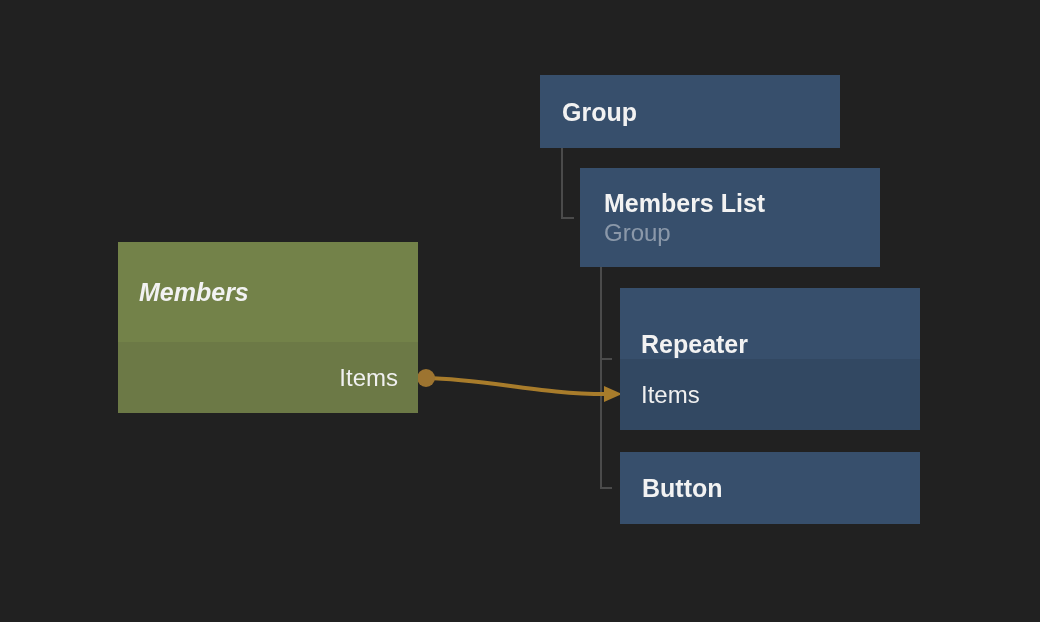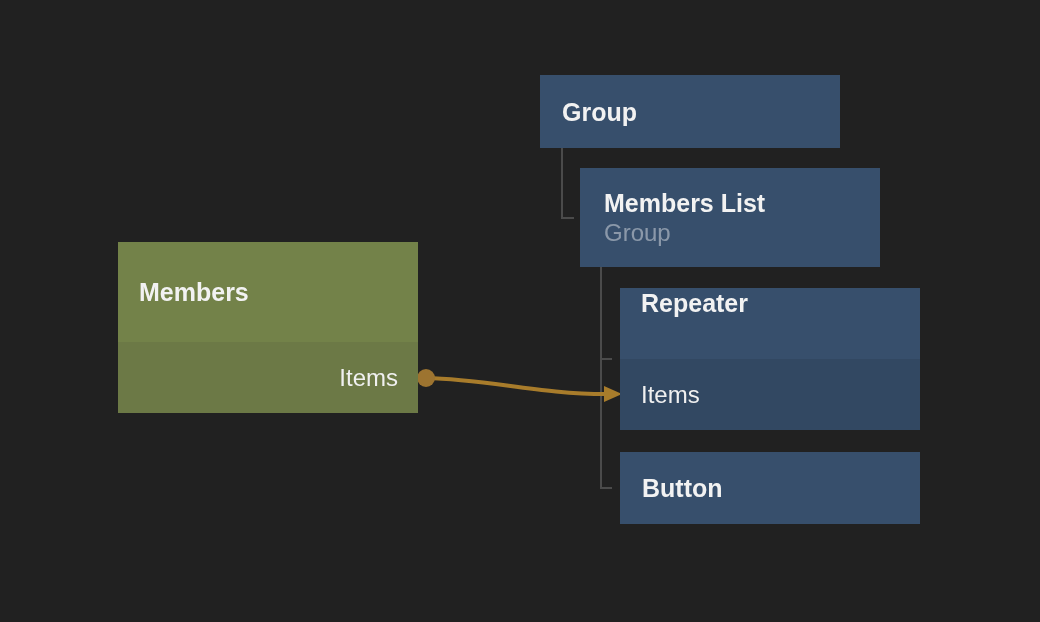--- a/index.html
+++ b/index.html
@@ -33,21 +33,21 @@
   }
   .dot { fill: #9d7430; }
   .arrow { fill: #a87c2b; }
 
   .node {
     position: absolute;
     width: 300px;
     box-sizing: border-box;
   }
   .blue  { background: #374f6c; }
-  .green { background: #738249; }
+  .green { background: #738249; font-style: italic; }
 
   .single {
     display: flex;
     align-items: center;
     padding-left: 22px;
   }
   .head {
     display: flex;
     flex-direction: column;
     justify-content: center;
@@ -81,21 +81,21 @@
     color: #f0f0f0;
     font-size: 24px;
     font-weight: 400;
     white-space: nowrap;
   }
 
   
   #node-group        { left: 540px; top: 75px;  height: 73px; }
   #node-members-list { left: 580px; top: 168px; height: 99px; padding-left: 24px; }
   #node-repeater     { left: 620px; top: 288px; height: 142px; }
-  #node-repeater .title-band { height: 71px; display: flex; align-items: flex-start; padding-left: 21px; box-sizing: border-box; }
+  #node-repeater .title-band { height: 71px; display: flex; align-items: flex-end; padding-left: 21px; box-sizing: border-box; }
   #node-repeater .port-row   { height: 71px; }
   #node-button       { left: 620px; top: 452px; height: 72px; }
   #node-members      { left: 118px; top: 242px; height: 171px; }
   #node-members .head     { height: 100px; }
   #node-members .port-row { height: 71px; }
 </style>
 </head>
 <body>
 
 <div class="canvas">

